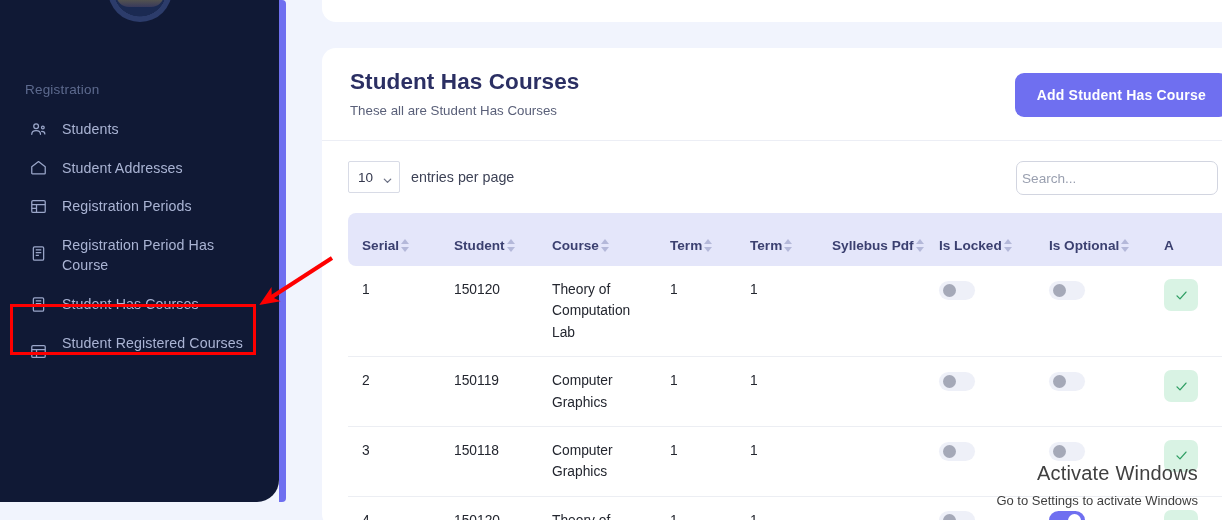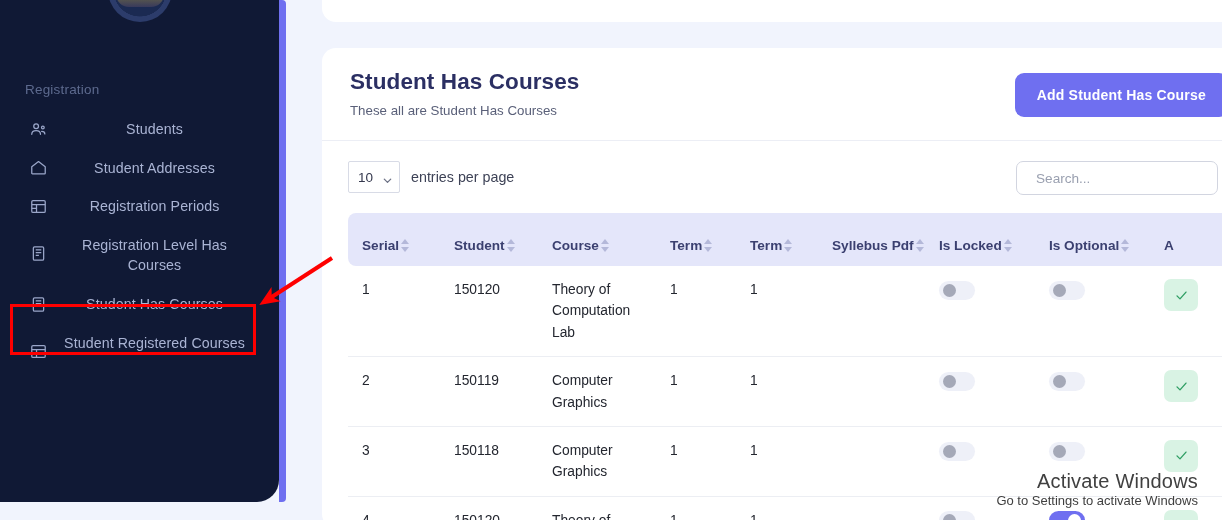--- a/index.html
+++ b/index.html
@@ -59,21 +59,21 @@
     padding: 9px 20px 9px 28px;
     color: #aab4d4; font-size: 14.2px; line-height: 1.45;
     letter-spacing: .1px; cursor: pointer;
     min-height: 34px;
   }
   .nav-item .nav-ico {
     flex: 0 0 20px; width: 20px; height: 20px;
     display: flex; align-items: center; justify-content: center;
     color: #9aa6c9;
   }
-  .nav-item .nav-label { flex: 1 1 auto; max-width: 185px; text-align: center; }
+  .nav-item .nav-label { flex: 1 1 auto; max-width: 185px; }
   .nav-item.two-line { align-items: flex-start; }
   .nav-item.two-line .nav-ico { margin-top: 9px; }
 
   
   .anno-rect {
     position: absolute; left: 10px; top: 304px;
     width: 246px; height: 51px;
     border: 3px solid #fe0000;
     z-index: 30; pointer-events: none;
   }
@@ -138,21 +138,21 @@
   .select-shell { position: relative; }
   .select-chevron {
     position: absolute; right: 7px; top: 11px;
     pointer-events: none; color: #6b7084;
   }
   .entries-label { font-size: 14.3px; color: #3d4256; }
   .search-input {
     position: absolute; right: 24px; top: 20px;
     width: 202px; height: 34px;
     border: 1px solid #d2d5e0; border-radius: 7px;
-    padding: 0 19px;
+    padding: 0 5px;
     font-family: "Liberation Sans", sans-serif; font-size: 13.6px;
     color: #3d4256; background: #fff;
   }
   .search-input::placeholder { color: #9aa0b0; }
 
   
   .table-wrap { padding: 0 26px; }
   table.grid { width: 940px; border-collapse: collapse; table-layout: fixed; }
   table.grid thead th {
     background: #e4e6fa;
@@ -205,21 +205,21 @@
   }
 
   
   .watermark {
     position: absolute; right: 4px; bottom: 12px;
     text-align: right; color: #404040;
     z-index: 20; pointer-events: none; user-select: none;
     width: 270px;
   }
   .wm-title { font-size: 20px; letter-spacing: .2px; line-height: 1.15; }
-  .wm-sub { font-size: 13px; margin-top: 0; }
+  .wm-sub { font-size: 13px; margin-top: 8px; }
 </style>
 </head>
 <body>
 
 <div class="app">
 
   <div class="sidebar">
 
     <div class="logo-wrap">
       <div class="crest">
@@ -262,21 +262,21 @@
         <span class="nav-label">Registration Periods</span>
       </div>
 
       <div class="nav-item two-line">
         <span class="nav-ico">
           <svg width="19" height="19" viewBox="0 0 24 24" fill="none" stroke="currentColor" stroke-width="1.6">
             <rect x="5.5" y="3.5" width="13" height="17" rx="1.6"></rect>
             <path d="M8.5 7.5h7M8.5 11h7M8.5 14.5h4"></path>
           </svg>
         </span>
-        <span class="nav-label">Registration Level Has Courses</span>
+        <span class="nav-label">Registration Period Has Course</span>
       </div>
 
       <div class="nav-item">
         <span class="nav-ico">
           <svg width="19" height="19" viewBox="0 0 24 24" fill="none" stroke="currentColor" stroke-width="1.6">
             <rect x="5.5" y="3.5" width="13" height="17" rx="1.6"></rect>
             <path d="M8.5 7.5h7M8.5 11h7M8.5 14.5h4"></path>
           </svg>
         </span>
         <span class="nav-label">Student Has Courses</span>

